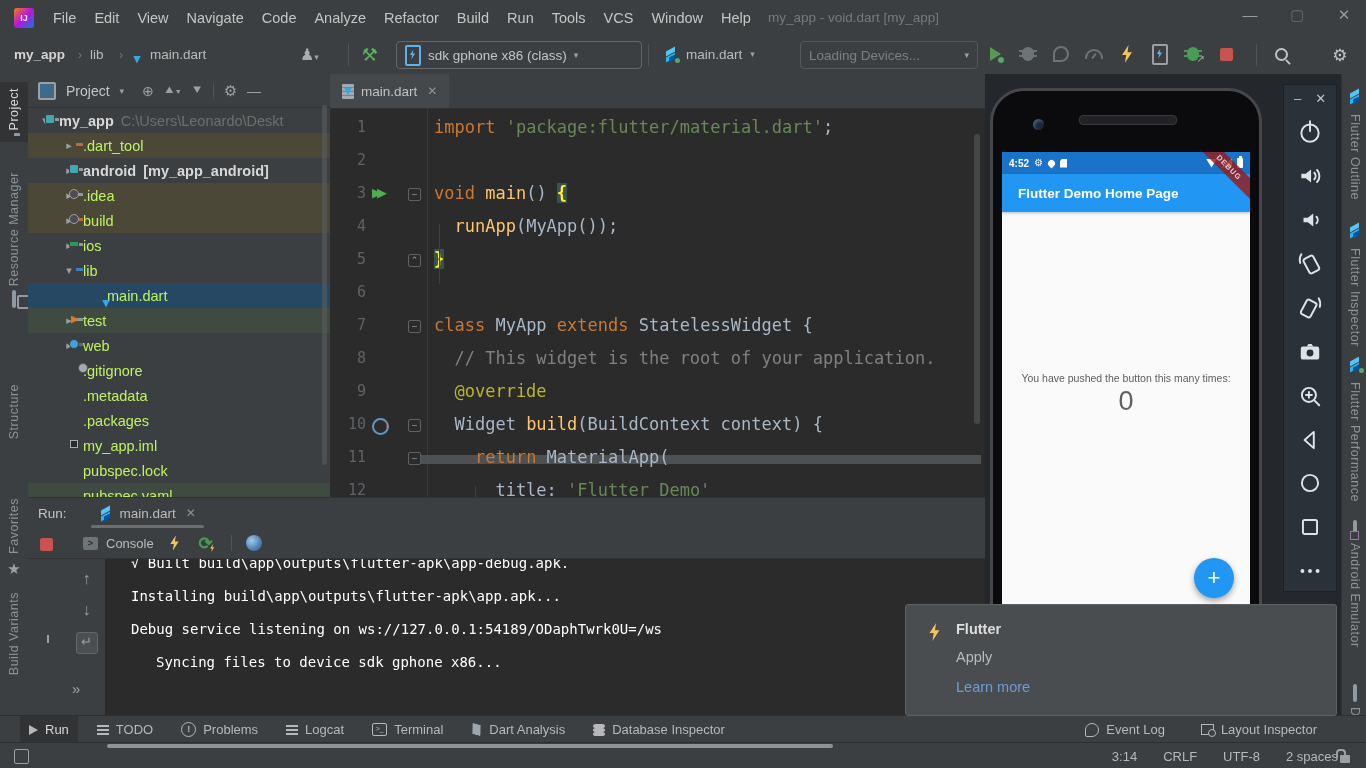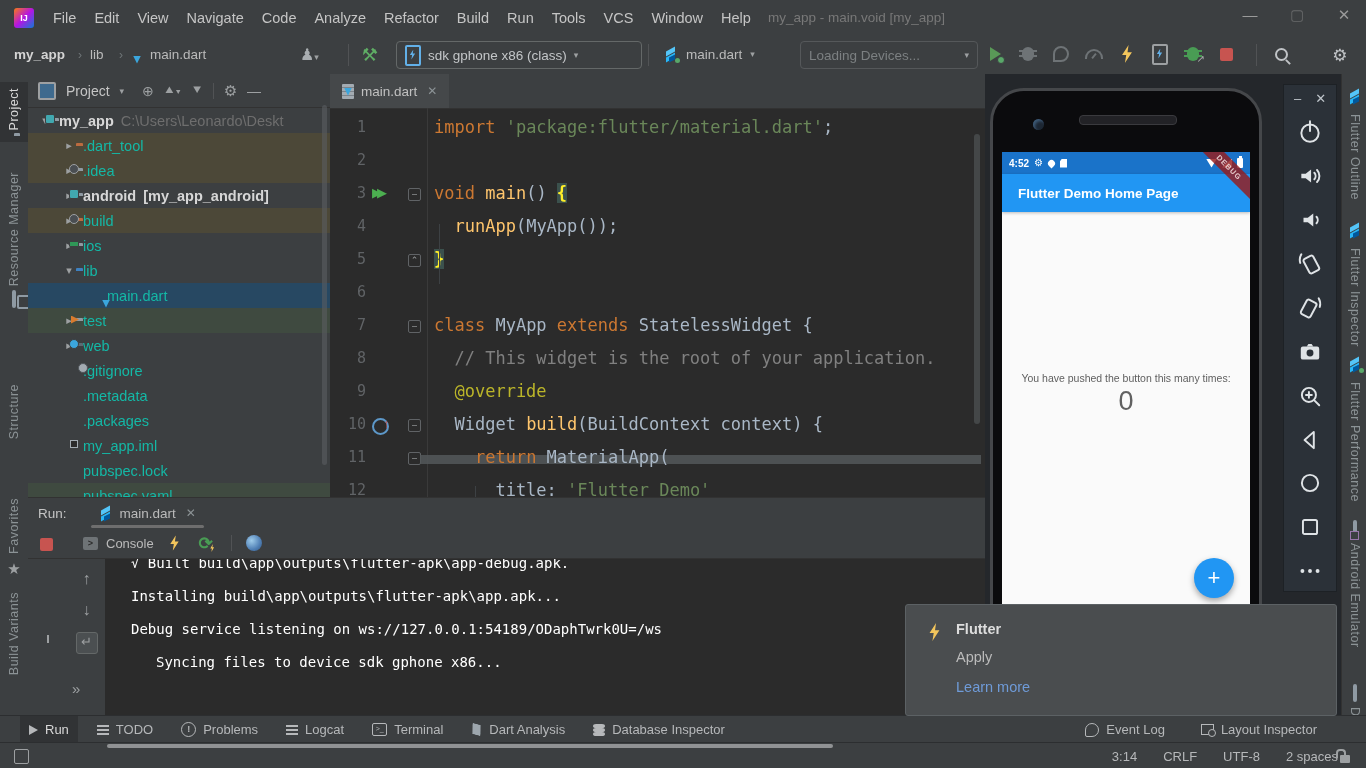--- a/index.html
+++ b/index.html
@@ -70,21 +70,21 @@
 
   
   #projpanel{left:28px;top:74px;width:302px;height:423px;background:#3c3f41;overflow:hidden;}
   #projhead{display:flex;align-items:center;height:33px;padding-left:10px;gap:10px;border-bottom:1px solid #323232;}
   .ph-ic{color:#9da0a2;font-size:14px;}
   .proj-sq{width:14px;height:14px;border:2px solid #9da0a2;border-radius:2px;background:#3e6a8e;}
   #tree{position:relative;font-size:14.5px;}
   .trow{position:relative;height:25px;display:flex;align-items:center;white-space:nowrap;}
   .trow.r-brown{background:#4c4838;} .trow.r-green{background:#3f4a40;} .trow.r-sel{background:#274862;}
   .chev{width:14px;color:#9da0a2;font-size:11px;text-align:center;flex:none;}
-  .tlabel{margin-left:7px;color:#14b8a6;}
+  .tlabel{margin-left:7px;color:#bef264;}
   .tlabel.b{font-weight:bold;color:#d7d7d7;}
   .tsuffix{color:#6e6e6e;margin-left:7px;}
   .tsuffix.b{font-weight:bold;color:#d7d7d7;}
   
   .fi{flex:none;position:relative;width:16px;height:13px;border-radius:1px;background:#8f9aa3;}
   .fi:before{content:"";position:absolute;top:-3px;left:0;width:7px;height:3px;background:inherit;border-radius:1px 1px 0 0;}
   .fi.c-orange{background:#bb6b3f;} .fi.c-blue{background:#3e81c0;} .fi.c-dark{background:#5d6a73;}
   .fi .bdg{position:absolute;right:-3px;bottom:-3px;width:8px;height:8px;border-radius:2px;background:#41a8b0;border:1px solid #3c3f41;}
   .bdg.gear{border-radius:50%;background:#4a4e52;border:1px solid #9da0a2;}
   .bdg.play{background:#d87b2e;clip-path:polygon(0 0,100% 50%,0 100%);border:none;border-radius:0;}
@@ -226,21 +226,21 @@
         <span class="menu-item">Analyze</span>
         <span class="menu-item">Refactor</span>
         <span class="menu-item">Build</span>
         <span class="menu-item">Run</span>
         <span class="menu-item">Tools</span>
         <span class="menu-item">VCS</span>
         <span class="menu-item">Window</span>
         <span class="menu-item">Help</span>
       </span>
   </div>
-  <span id="win-title" class="abs">my_app - main.void [my_app]</span>
+  <span id="win-title" class="abs">my_app - void.dart [my_app]</span>
   <span class="winbtn abs" style="left:1236px;">—</span>
   <span class="winbtn abs" style="left:1283px;opacity:.45;">▢</span>
   <span class="winbtn abs" style="left:1330px;">✕</span>
 
   <div id="toolbar" class="abs">
     <span class="abs crumb b" style="left:14px;top:11px;">my_app</span>
     <span class="abs crumb-sep" style="left:72px;top:12px;">›</span>
     <span class="abs crumb" style="left:90px;top:11px;">lib</span>
     <span class="abs crumb-sep" style="left:113px;top:12px;">›</span>
     <span class="abs file dart" style="left:131px;top:11px;"></span>
@@ -345,30 +345,30 @@
           <span class="chev">▾</span>
           <span><span class="fi"><span class="bdg"></span></span></span>
           <span class="tlabel b">my_app</span>
           <span class="tsuffix">C:\Users\Leonardo\Deskt</span>
         </div>
         <div class="trow r-brown" style="padding-left: 34px;">
           <span class="chev">▸</span>
           <span><span class="fi c-orange"></span></span>
           <span class="tlabel">.dart_tool</span>
         </div>
+        <div class="trow" style="padding-left: 34px;">
+          <span class="chev">▸</span>
+          <span><span class="fi"><span class="bdg"></span></span></span>
+          <span class="tlabel b">android</span>
+          <span class="tsuffix b">[my_app_android]</span>
+        </div>
         <div class="trow r-brown" style="padding-left: 34px;">
           <span class="chev">▸</span>
           <span><span class="fi"><span class="bdg gear"></span></span></span>
           <span class="tlabel">.idea</span>
-        </div>
-        <div class="trow" style="padding-left: 34px;">
-          <span class="chev">▸</span>
-          <span><span class="fi"><span class="bdg"></span></span></span>
-          <span class="tlabel b">android</span>
-          <span class="tsuffix b">[my_app_android]</span>
         </div>
         <div class="trow r-brown" style="padding-left: 34px;">
           <span class="chev">▸</span>
           <span><span class="fi c-orange"><span class="bdg gear"></span></span></span>
           <span class="tlabel">build</span>
         </div>
         <div class="trow" style="padding-left: 34px;">
           <span class="chev">▸</span>
           <span><span class="fi"><span class="bdg dots"></span></span></span>
           <span class="tlabel">ios</span>

